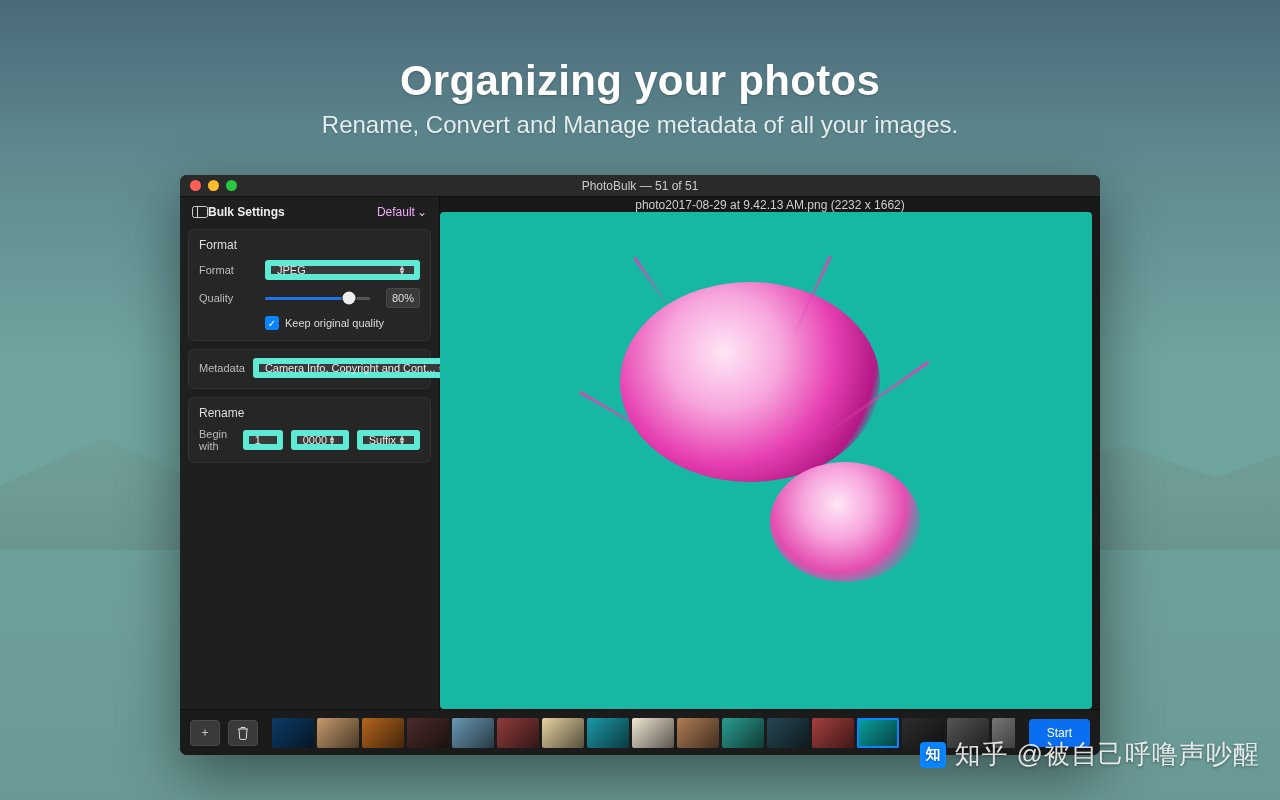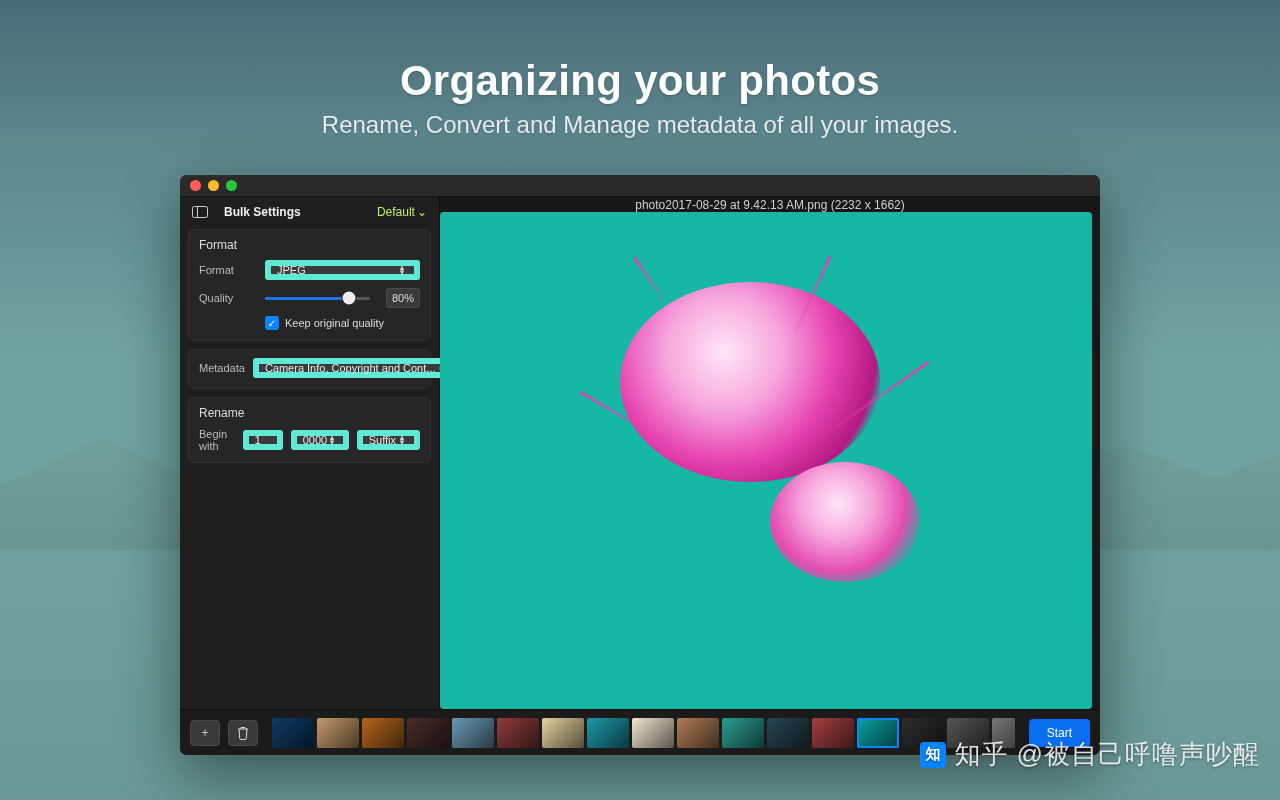--- a/index.html
+++ b/index.html
@@ -25,22 +25,22 @@
   }
   .titlebar { height: 22px; background: #2a2a2a; display:flex; align-items:center; position:relative; border-bottom:1px solid #111;}
   .traffic { display:flex; gap:7px; padding-left:10px;}
   .dot { width:11px; height:11px; border-radius:50%;}
   .dot.r{background:#ff5f57;} .dot.y{background:#febc2e;} .dot.g{background:#28c840;}
   .titlebar .title { position:absolute; left:0; right:0; text-align:center; font-size:12px; color:#ccc; pointer-events:none;}
 
   .body { flex:1; display:flex; min-height:0;}
   .sidebar { width: 260px; background:#1f1f1f; display:flex; flex-direction:column; border-right:1px solid #0e0e0e;}
   .side-head { display:flex; align-items:center; justify-content:space-between; padding:8px 12px 10px 12px;}
-  .side-head .left { display:flex; align-items:center; gap:16px; font-weight:600; color:#eee;}
-  .preset { color:#bef264; font-size:12px; cursor:pointer; display:flex; align-items:center; gap:2px;}
+  .side-head .left { display:flex; align-items:center; gap:0; font-weight:600; color:#eee;}
+  .preset { color:#f0abfc; font-size:12px; cursor:pointer; display:flex; align-items:center; gap:2px;}
 
   .card { background:#262626; margin:0 8px 8px 8px; border-radius:6px; border:1px solid #323232; padding:8px 10px 10px 10px;}
   .card h3 { font-size:12px; font-weight:500; color:#ddd; margin-bottom:8px;}
   .row { display:flex; align-items:center; gap:8px; margin-bottom:8px;}
   .row:last-child{margin-bottom:0;}
   .lbl { width:58px; color:#bdbdbd; font-size:11px;}
   .select, .input {
     background:#3a3a3a; border:6px solid #5eead4; color:#eaeaea; font-size:11px;
     height:20px; border-radius:3px; padding:0 6px; display:flex; align-items:center; position:relative;
   }
@@ -91,20 +91,21 @@
   <p>Rename, Convert and Manage metadata of all your images.</p>
 </div>
 
 <div class="window">
   <div class="titlebar">
     <div class="traffic">
       <div class="dot r"></div>
       <div class="dot y"></div>
       <div class="dot g"></div>
     </div>
+    <div class="title">PhotoBulk — 51 of 51</div>
   </div>
 
   <div class="body">
     <div class="sidebar">
       <div class="side-head">
         <div class="left">
           <span>
             <svg width="16" height="12" viewBox="0 0 16 12">
                 <rect x="0.5" y="0.5" width="15" height="11" rx="2" fill="none" stroke="#cfcfcf"></rect>
                 <line x1="5.5" y1="0.5" x2="5.5" y2="11.5" stroke="#cfcfcf"></line>

